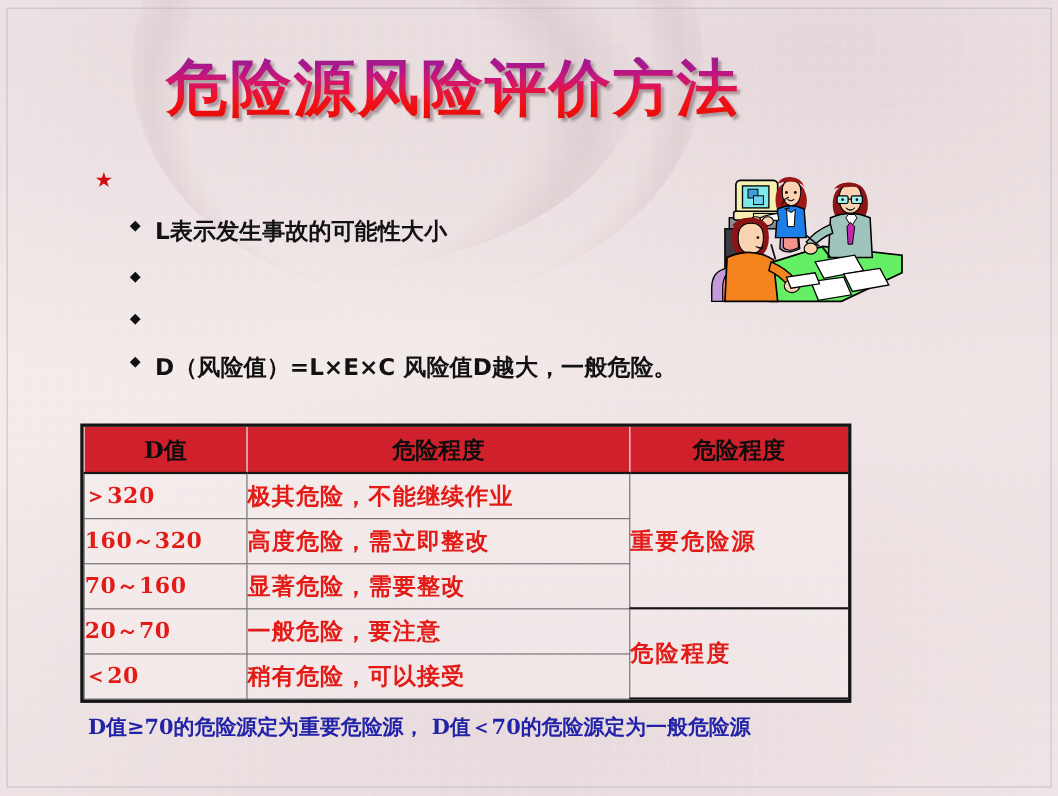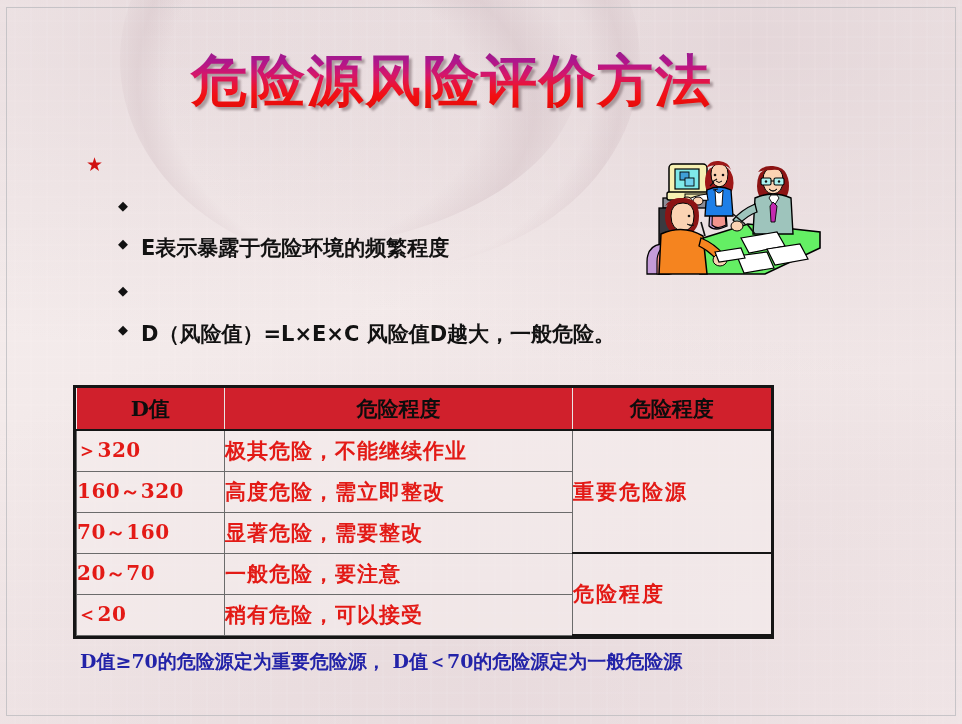--- a/index.html
+++ b/index.html
@@ -55,21 +55,20 @@
     font-weight:bold;
     font-size:56px;
     letter-spacing:2px;
     line-height:1;
     background:linear-gradient(180deg,#9a1d8e 0%,#b0168c 18%,#d4166b 40%,#ec1330 62%,#f20f10 80%,#e40d0b 100%);
     -webkit-background-clip:text;
     background-clip:text;
     color:transparent;
     -webkit-text-fill-color:transparent;
     filter:drop-shadow(3px 3px 1px rgba(120,100,105,.55));
-    margin-left:40px;
   }
 
   
   #bullets{ position:absolute; left:86px; top:152px; width:600px; }
 
   .lvl1{
     display:flex; align-items:flex-start; gap:12px;
     font-size:21px; color:#1616c8;
     font-weight:bold;
     font-family:"DejaVu Sans","Liberation Sans",sans-serif;
@@ -177,25 +176,25 @@
   <div id="title">危险源风险评价方法</div>
 
   <div id="bullets">
 
     <div class="lvl1">
       <span class="star">★</span>
     </div>
 
     <div class="lvl2">
       <span class="diamond">◆</span>
+      <span class="txt">L表示发生事故的可能性大小</span>
     </div>
 
     <div class="lvl2">
       <span class="diamond">◆</span>
-      <span class="txt">E表示暴露于危险环境的频繁程度</span>
     </div>
 
     <div class="lvl2">
       <span class="diamond">◆</span>
     </div>
 
     <div class="lvl2 wide">
       <span class="diamond">◆</span>
       <span class="txt">D（风险值）=L×E×C    风险值D越大，一般危险。</span>
     </div>

